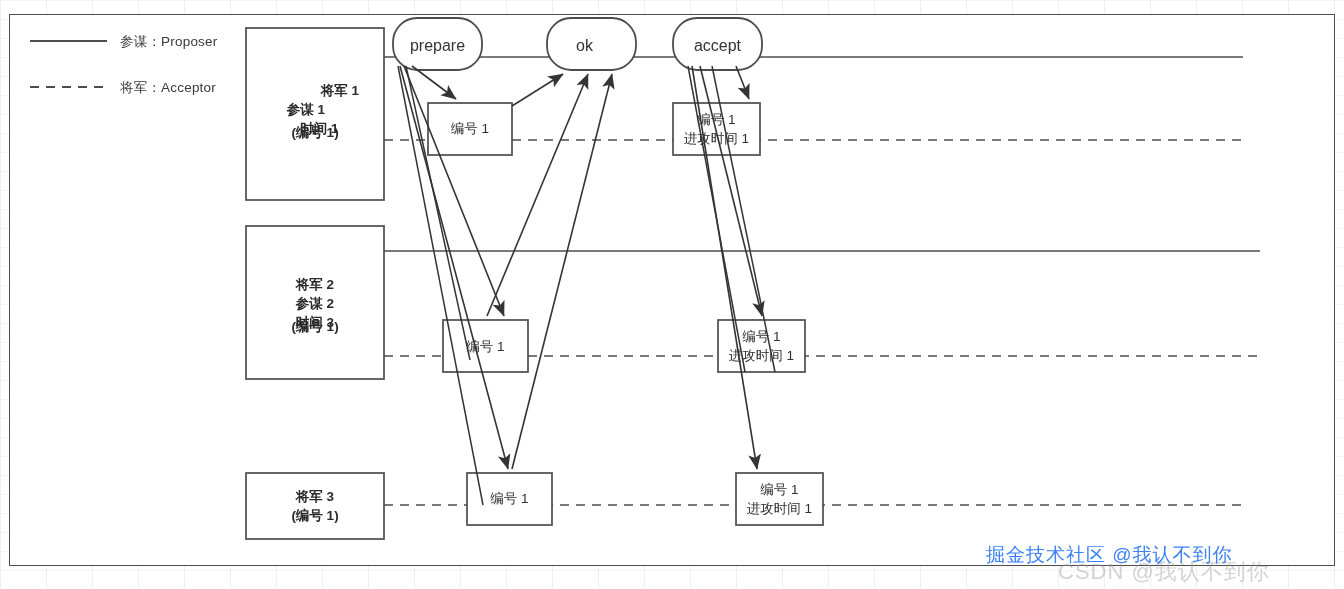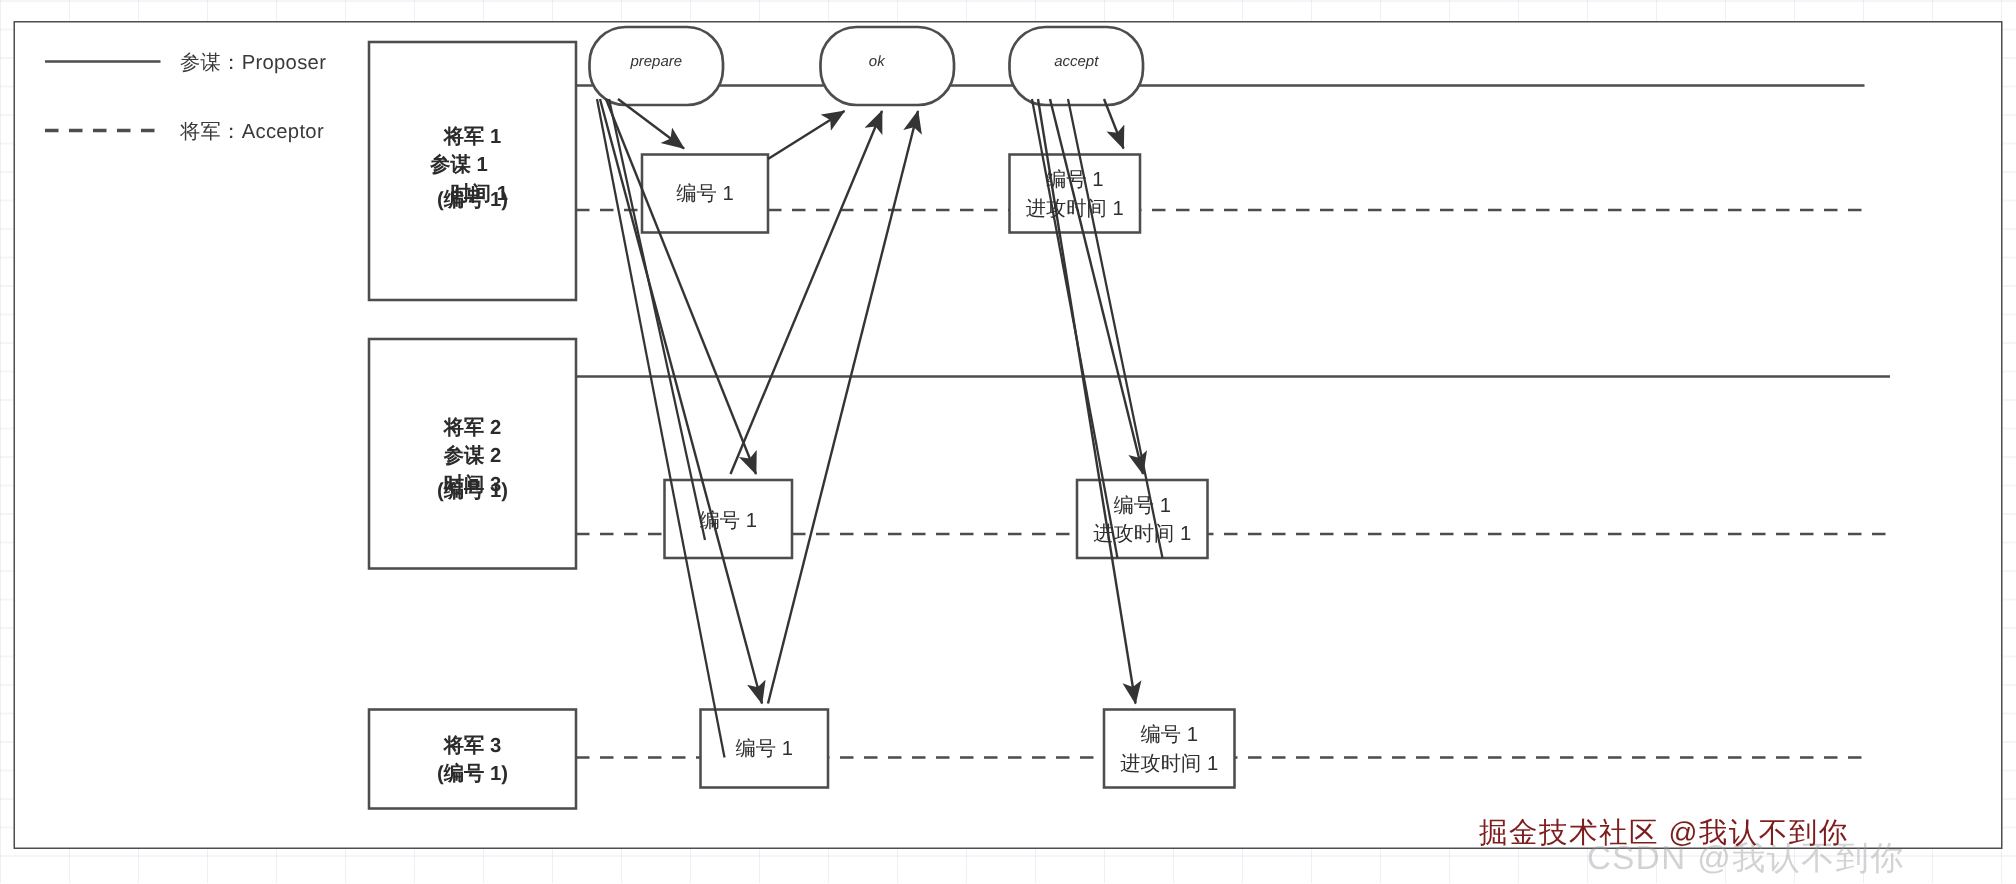--- a/index.html
+++ b/index.html
@@ -50,42 +50,41 @@
     white-space: nowrap;
     line-height: 1.32;
     text-align: center;
   }
   .legend-text {
     font-size: 13.5px;
     color: #3a3a3a;
     letter-spacing: .2px;
   }
   .node-text {
-    font-size: 10px;
+    font-size: 16px;
     color: #343434;
-    font-style: italic;
   }
   .box-text {
     font-size: 13.5px;
     color: #2f2f2f;
   }
   .gold {
     color: #c9a227;
   }
   .general-text {
     font-size: 13.5px;
     color: #2b2b2b;
     font-weight: 600;
   }
   #watermark-jj {
     position: absolute;
     left: 986px;
     top: 542px;
     font-size: 19px;
-    color: #7f1d1d;
+    color: #3b82f6;
     letter-spacing: 1px;
     white-space: nowrap;
   }
   #watermark-csdn {
     position: absolute;
     left: 1058px;
     top: 557px;
     font-size: 22px;
     color: rgba(150,150,150,0.42);
     letter-spacing: 1px;
@@ -164,21 +163,21 @@
     </g>
   </svg>
 
   <div class="lbl legend-text" style="left:120px; top:33px; text-align:right;">参谋：Proposer</div>
   <div class="lbl legend-text" style="left:120px; top:79px; text-align:left;">将军：Acceptor</div>
 
   <div class="lbl node-text" style="left:393px; top:35px; width:89px;">prepare</div>
   <div class="lbl node-text" style="left:547px; top:35px; width:75px;">ok</div>
   <div class="lbl node-text" style="left:673px; top:35px; width:89px;">accept</div>
 
-  <div class="lbl general-text" style="left:246px; top:82px; width:138px;">将军 1</div>
+  <div class="lbl general-text" style="left:246px; top:82px; width:138px;padding-left:25px;">将军 1</div>
   <div class="lbl general-text" style="left:246px; top:101px; width:120px;">参谋 1</div>
   <div class="lbl general-text" style="left:246px; top:120px; width:147px;">时间 1</div>
   <div class="lbl general-text gold" style="left:246px; top:125px; width:138px; top:124px;">(编号 1)</div>
 
   <div class="lbl general-text" style="left:246px; top:276px; width:138px;">将军 2</div>
   <div class="lbl general-text" style="left:246px; top:295px; width:138px;">参谋 2</div>
   <div class="lbl general-text" style="left:246px; top:314px; width:138px;">时间 3</div>
   <div class="lbl general-text gold" style="left:246px; top:318px; width:138px;">(编号 1)</div>
 
   <div class="lbl general-text" style="left:246px; top:488px; width:138px;">将军 3</div>

